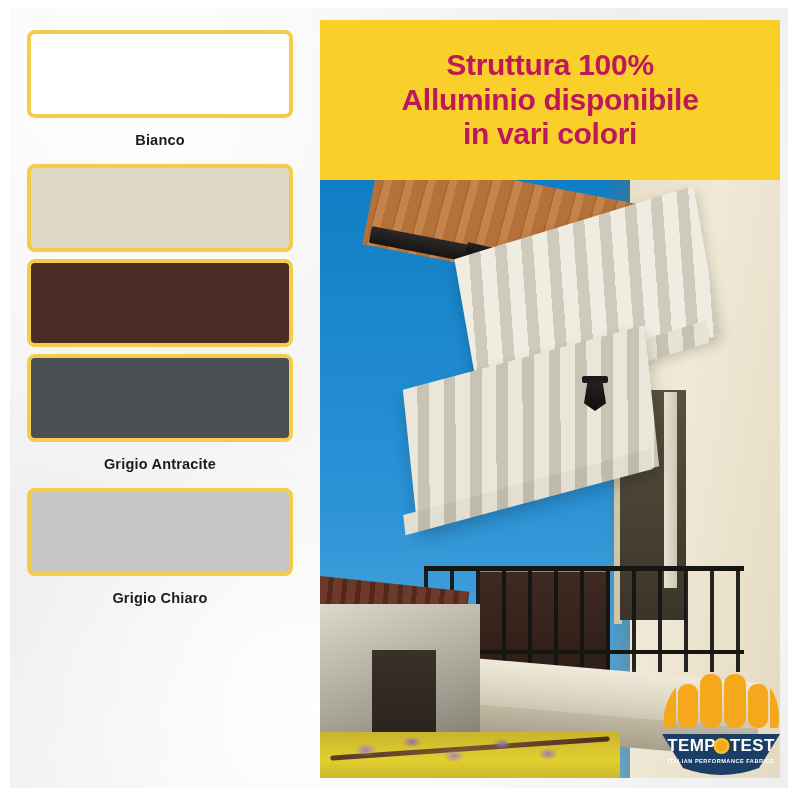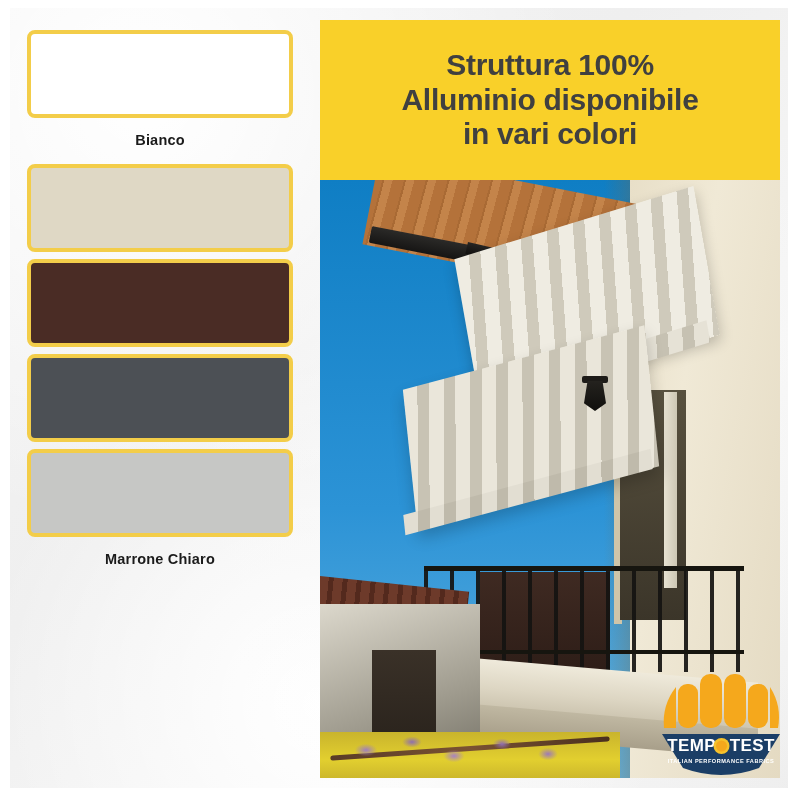--- a/index.html
+++ b/index.html
@@ -84,21 +84,21 @@
     align-items: center;
     justify-content: center;
     box-sizing: border-box;
     padding: 0 10px;
   }
   .headline-text {
     text-align: center;
     font-size: 30px;
     line-height: 1.16;
     font-weight: bold;
-    color: #404040;
+    color: #be185d;
     letter-spacing: -0.3px;
     white-space: pre-line;
   }
 
   
   .photo {
     position: relative;
     width: 100%;
     height: 598px;
     overflow: hidden;
@@ -400,25 +400,26 @@
     <div class="swatch-item">
       <div class="swatch-chip" style="background:#dfd8c5"></div>
     </div>
 
     <div class="swatch-item">
       <div class="swatch-chip" style="background:#4a2c25"></div>
     </div>
 
     <div class="swatch-item">
       <div class="swatch-chip" style="background:#4c5055"></div>
+      <div class="swatch-label">Grigio Antracite</div>
     </div>
 
     <div class="swatch-item">
       <div class="swatch-chip" style="background:#c6c7c5"></div>
-      <div class="swatch-label">Marrone Chiaro</div>
+      <div class="swatch-label">Grigio Chiaro</div>
     </div>
 
   </div>
 
   <div class="right-panel">
 
     <div class="headline-band">
       <div class="headline-text">Struttura 100%
 Alluminio disponibile
 in vari colori</div>

